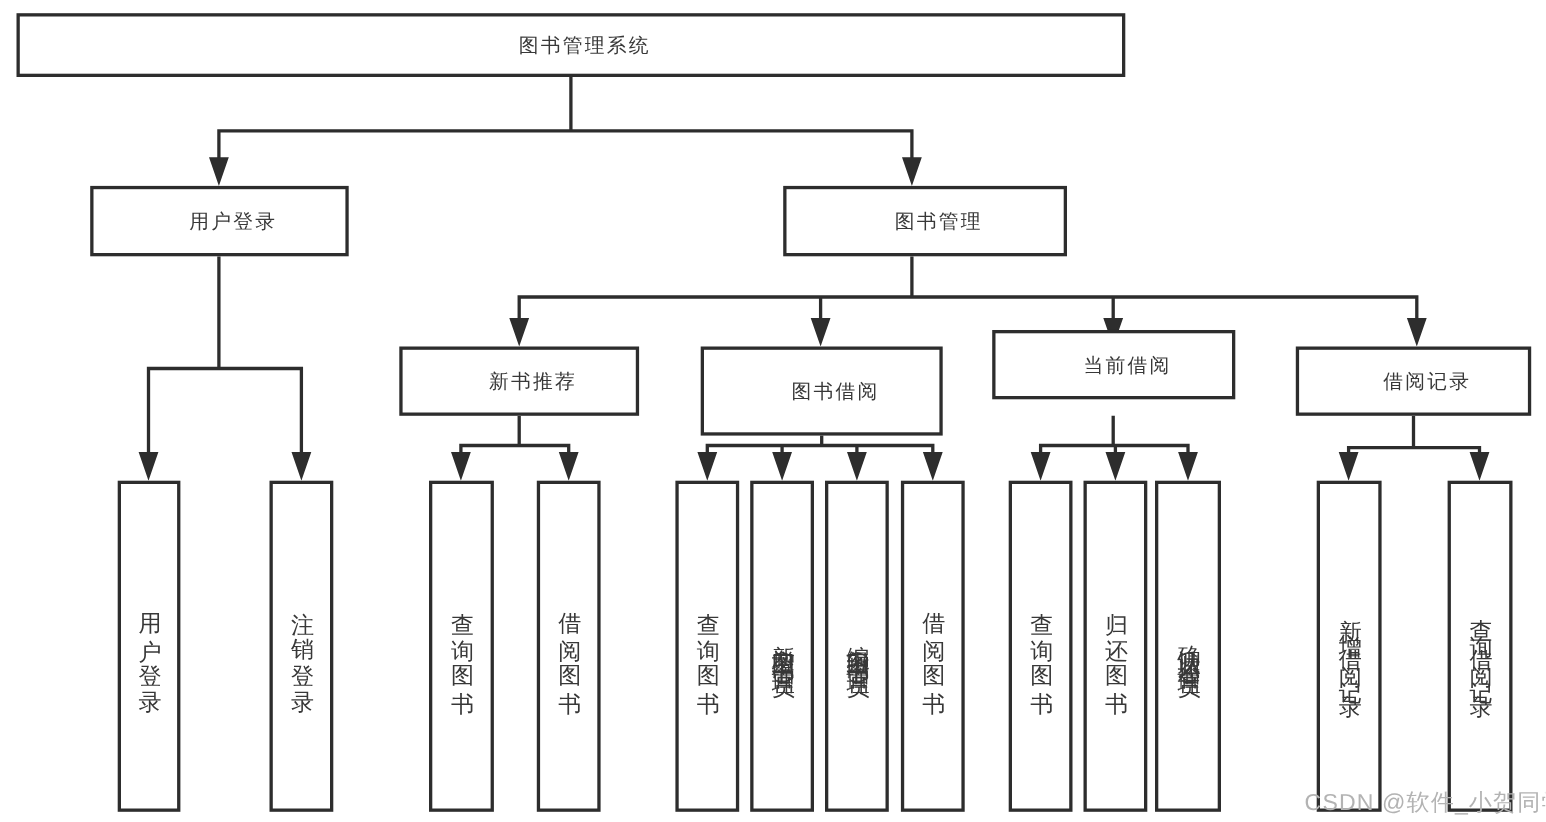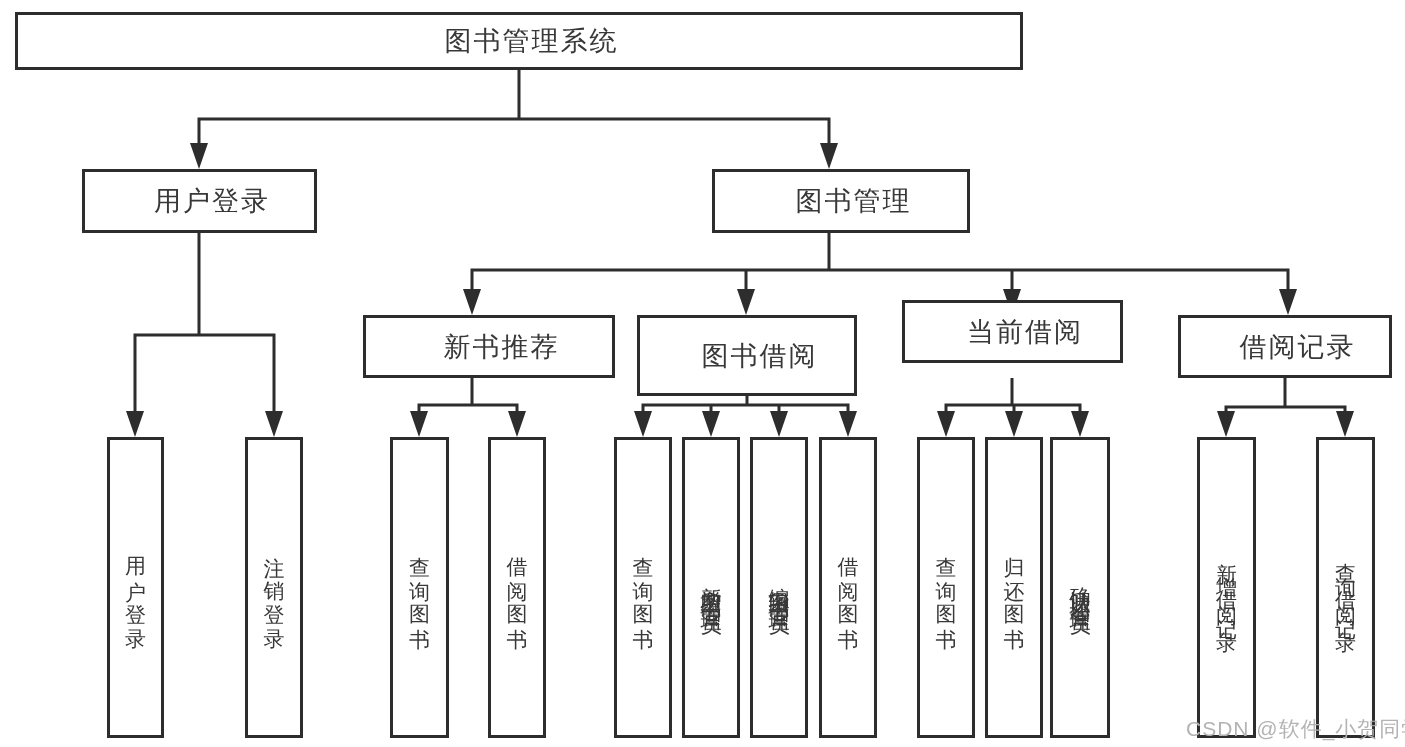--- a/index.html
+++ b/index.html
@@ -6,21 +6,21 @@
   body { font-family: "Liberation Sans", sans-serif; }
   .stage {
     position:relative; width:1405px; height:747px; background:#ffffff; overflow:hidden;
   }
   .edges-svg { position:absolute; left:0; top:0; width:1405px; height:747px; z-index:1; }
   .hbox, .vbox {
     position:absolute; background:#ffffff; border:3px solid #2d2d2d; box-sizing:border-box;
     display:flex; align-items:center; justify-content:center;
     color:#383838; z-index:2;
   }
-  .hbox { font-size:27px; letter-spacing:2px;padding-left:25px; }
+  .hbox { font-size:18px; letter-spacing:2px;padding-left:25px; }
   .vbox {
     top:437px; height:301px;
     writing-mode:vertical-rl; text-orientation:mixed;
     font-size:21px; letter-spacing:24px;
   }
   .watermark {
     position:absolute; left:1186px; top:715px; z-index:3;
     font-size:21px; color:#b3b3b3; letter-spacing:1px; white-space:nowrap;
   }
 </style>
@@ -59,21 +59,21 @@
       M1071 411 L1089 411 L1080 437 Z
       M1217 411 L1235 411 L1226 437 Z
       M1336 411 L1354 411 L1345 437 Z"></path>
   </svg>
 
   <div class="hbox" style="left:15px;top:12px;width:1008px;height:58px">图书管理系统</div>
 
   <div class="hbox" style="left:82px;top:169px;width:235px;height:64px">用户登录</div>
   <div class="hbox" style="left:712px;top:169px;width:258px;height:64px">图书管理</div>
 
-  <div class="hbox" style="left:363px;top:315px;width:252px;height:63px">新书推荐</div>
+  <div class="hbox" style="left:363px;top:315px;width:218px;height:63px">新书推荐</div>
   <div class="hbox" style="left:637px;top:315px;width:220px;height:81px">图书借阅</div>
   <div class="hbox" style="left:902px;top:300px;width:221px;height:63px">当前借阅</div>
   <div class="hbox" style="left:1178px;top:315px;width:214px;height:63px">借阅记录</div>
 
   <div class="vbox" style="left: 107px; width: 57px; letter-spacing: 24px;">用户登录</div>
   <div class="vbox" style="left: 245px; width: 58px; letter-spacing: 24px;">注销登录</div>
 
   <div class="vbox" style="left: 390px; width: 59px; letter-spacing: 24px;">查询图书</div>
   <div class="vbox" style="left: 488px; width: 58px; letter-spacing: 24px;">借阅图书</div>
 

